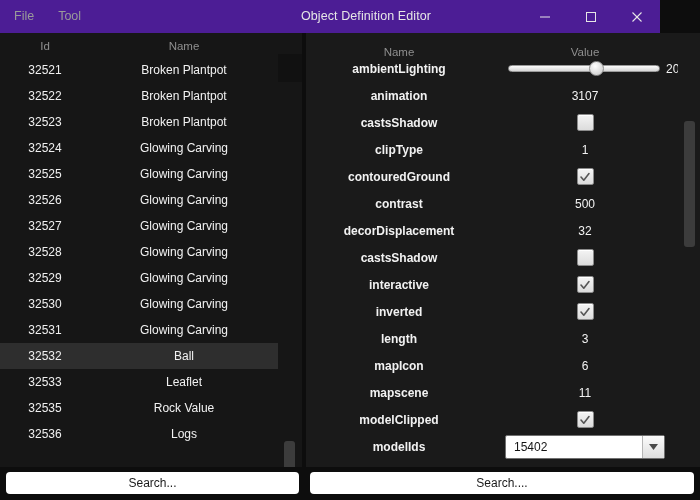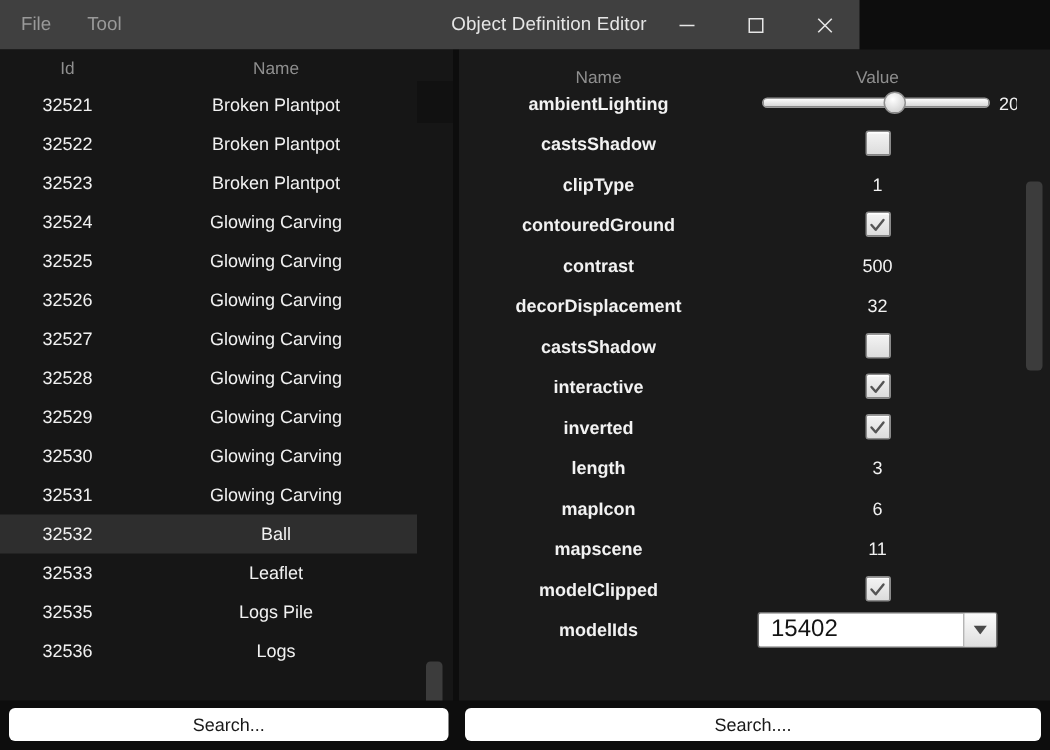--- a/index.html
+++ b/index.html
@@ -19,22 +19,22 @@
     width: 700px;
     height: 500px;
     background: #0d0d0d;
     overflow: hidden;
   }
 
   
   .titlebar {
     position: absolute;
     left: 0; top: 0;
-    width: 573px; height: 33px;
-    background: #404040;
+    width: 660px; height: 33px;
+    background: #4c1d95;
   }
   .menubar {
     position: absolute;
     left: 12px; top: 0;
     height: 33px;
     display: flex;
     align-items: center;
     gap: 20px;
   }
   .menu-item {
@@ -242,21 +242,21 @@
     border: 1px solid #707070;
     border-radius: 2px;
     cursor: pointer;
   }
   .combo-text {
     flex: 1;
     display: flex;
     align-items: center;
     padding-left: 8px;
     color: #141414;
-    font-size: 16px;
+    font-size: 12px;
   }
   .combo-arrow {
     width: 22px;
     display: flex;
     align-items: center;
     justify-content: center;
     background: linear-gradient(#fbfbfb, #dedede);
     border-left: 1px solid #b5b5b5;
   }
 
@@ -388,21 +388,21 @@
         <div class="list-row selected">
           <div class="cell-id">32532</div>
           <div class="cell-name">Ball</div>
         </div>
         <div class="list-row">
           <div class="cell-id">32533</div>
           <div class="cell-name">Leaflet</div>
         </div>
         <div class="list-row">
           <div class="cell-id">32535</div>
-          <div class="cell-name">Logs Pile</div>
+          <div class="cell-name">Rock Value</div>
         </div>
         <div class="list-row">
           <div class="cell-id">32536</div>
           <div class="cell-name">Logs</div>
         </div>
       </div>
 
     <div class="sbar sbar-left">
       <div class="sthumb" id="sthumb-left" style="top: 384px; height: 30px;"></div>
     </div>
@@ -420,20 +420,24 @@
     <div class="props" id="property-list">
         <div class="prop-row">
           <div class="prop-name">ambientLighting</div>
           <div class="prop-value">
             <div class="slider">
               <div class="slider-track"></div>
               <div class="slider-thumb" style="left: calc(58% - 7.5px);"></div>
               <div class="slider-val">20</div>
             </div>
           </div>
+        </div>
+        <div class="prop-row">
+          <div class="prop-name">animation</div>
+          <div class="prop-value">3107</div>
         </div>
         <div class="prop-row">
           <div class="prop-name">castsShadow</div>
           <div class="prop-value">
             <div class="cb"></div>
           </div>
         </div>
         <div class="prop-row">
           <div class="prop-name">clipType</div>
           <div class="prop-value">1</div>

